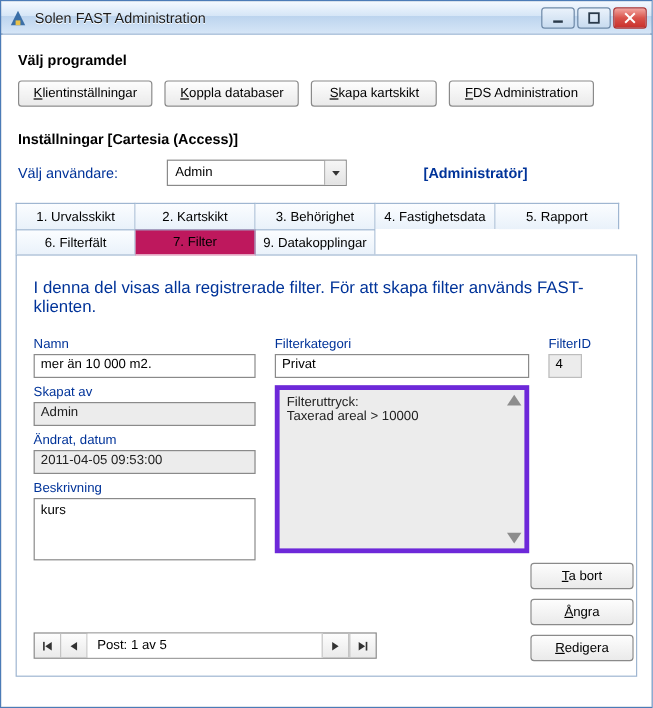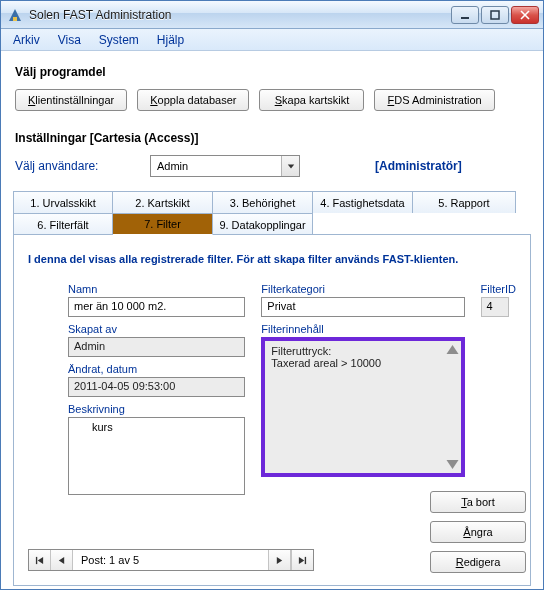--- a/index.html
+++ b/index.html
@@ -97,21 +97,21 @@
   }
   .btn.wide { min-width:105px; }
   .subhead {
     font-weight:bold;
     color:#000;
     font-size:12px;
     margin: 0 0 10px 2px;
   }
   .userrow {
     display:flex; align-items:center;
-    gap: 39px;
+    gap: 28px;
     margin: 0 0 14px 2px;
     color:#003399;
     font-size:12px;
   }
   .userrow .label { min-width:96px; }
   .combo {
     position:relative;
     width:150px; height:22px;
     background:#fff;
     border:1px solid #8a8a8a;
@@ -142,46 +142,44 @@
     color:#000;
     text-align:center;
     position:relative;
     height:22px;
     display:flex;align-items:center;justify-content:center;
   }
   .tab + .tab { border-left:none; }
   .tabrow { display:flex; width:100%; }
   .tabrow:first-child .tab { border-top-left-radius:0; }
   .tab.active {
-    background:#a16207;
+    background:#be185d;
     font-weight:normal;
     border-bottom:1px solid #fff;
     z-index:2;
   }
   .tab.w1 { width:100px; }
   .tab.w2 { width:100px; }
   .tab.w5 { width:103px; }
   .tabpanel {
     border:1px solid #9fb6d1;
     margin-top:-1px;
     padding: 18px 14px 14px 14px;
     height: 352px;
     position:relative;
     background:#fff;
   }
   .hint {
     color:#003399;
-    font-size:11px;
+    font-size:14px;
     margin-bottom:18px;
-    font-weight:bold;
   }
   .formgrid {
     display:flex;
     gap: 16px;
-    margin-left: 40px;
   }
   .col {  }
   .col.left { width:185px; }
   .col.mid { width:212px; }
   .col.right { flex:1; }
   .fld { margin-bottom:6px; }
   .fld-label {
     color:#003399;
     font-size:11px;
     margin-bottom:2px;
@@ -194,24 +192,24 @@
     padding:2px 5px;
     font-size:11px;
     color:#000;
   }
   .ro {
     background:#ececec;
     color:#222;
   }
   .textarea {
     width:100%;
-    height:78px;
+    height:52px;
     border:1px solid #8a8a8a;
     background:#fff;
-    padding:3px 23px;
+    padding:3px 5px;
     font-size:11px;
     color:#000;
     resize:none;
   }
   .readonly-box {
     width:100%;
     height:140px;
     background:#ececec;
     border:4px solid #6d28d9;
     padding:4px 6px;
@@ -234,21 +232,21 @@
     font-size:11px;
   }
   .rightbtns {
     position:absolute;
     right:14px;
     bottom:12px;
     width:86px;
     display:flex; flex-direction:column;
     gap:8px;
   }
-  .rightbtns .btn { width:96px; min-width:0; }
+  .rightbtns .btn { width:86px; min-width:0;margin-left:12px; }
   
   .recnav {
     position:absolute;
     left:14px;
     bottom:14px;
     height:22px;
     display:flex;
     align-items:stretch;
     border:1px solid #8a8a8a;
     background:linear-gradient(to bottom,#fdfdfd,#eaeaea);
@@ -297,26 +295,20 @@
       </div>
       <div class="winbtn close">
         <svg viewBox="0 0 10 10">
             <line x1="1" y1="1" x2="9" y2="9" stroke="currentColor" stroke-width="1.6"></line>
             <line x1="9" y1="1" x2="1" y2="9" stroke="currentColor" stroke-width="1.6"></line>
           </svg>
       </div>
     </div>
   </div>
 
-  <div class="menubar">
-    <span class="menuitem">Arkiv</span>
-    <span class="menuitem">Visa</span>
-    <span class="menuitem">System</span>
-    <span class="menuitem">Hjälp</span>
-  </div>
 
   <div class="client">
 
     <div class="section-title">Välj programdel</div>
 
     <div class="btnrow">
       <div class="btn wide"><span class="u">K</span>lientinställningar</div>
       <div class="btn wide"><span class="u">K</span>oppla databaser</div>
       <div class="btn wide"><span class="u">S</span>kapa kartskikt</div>
       <div class="btn wide"><span class="u">F</span>DS Administration</div>
@@ -377,21 +369,20 @@
             <div class="textarea">kurs</div>
           </div>
         </div>
 
         <div class="col mid">
           <div class="fld">
             <div class="fld-label">Filterkategori</div>
             <div class="inp">Privat</div>
           </div>
           <div class="fld">
-            <div class="fld-label">Filterinnehåll</div>
             <div class="readonly-box">
               <div>Filteruttryck:</div>
               <div>Taxerad areal &gt; 10000</div>
               <span class="sb-up">
                   <svg viewBox="0 0 10 10">
                     <polygon points="5,2 9,8 1,8" fill="currentColor"></polygon>
                   </svg>
                 </span>
               <span class="sb-dn">
                   <svg viewBox="0 0 10 10">

